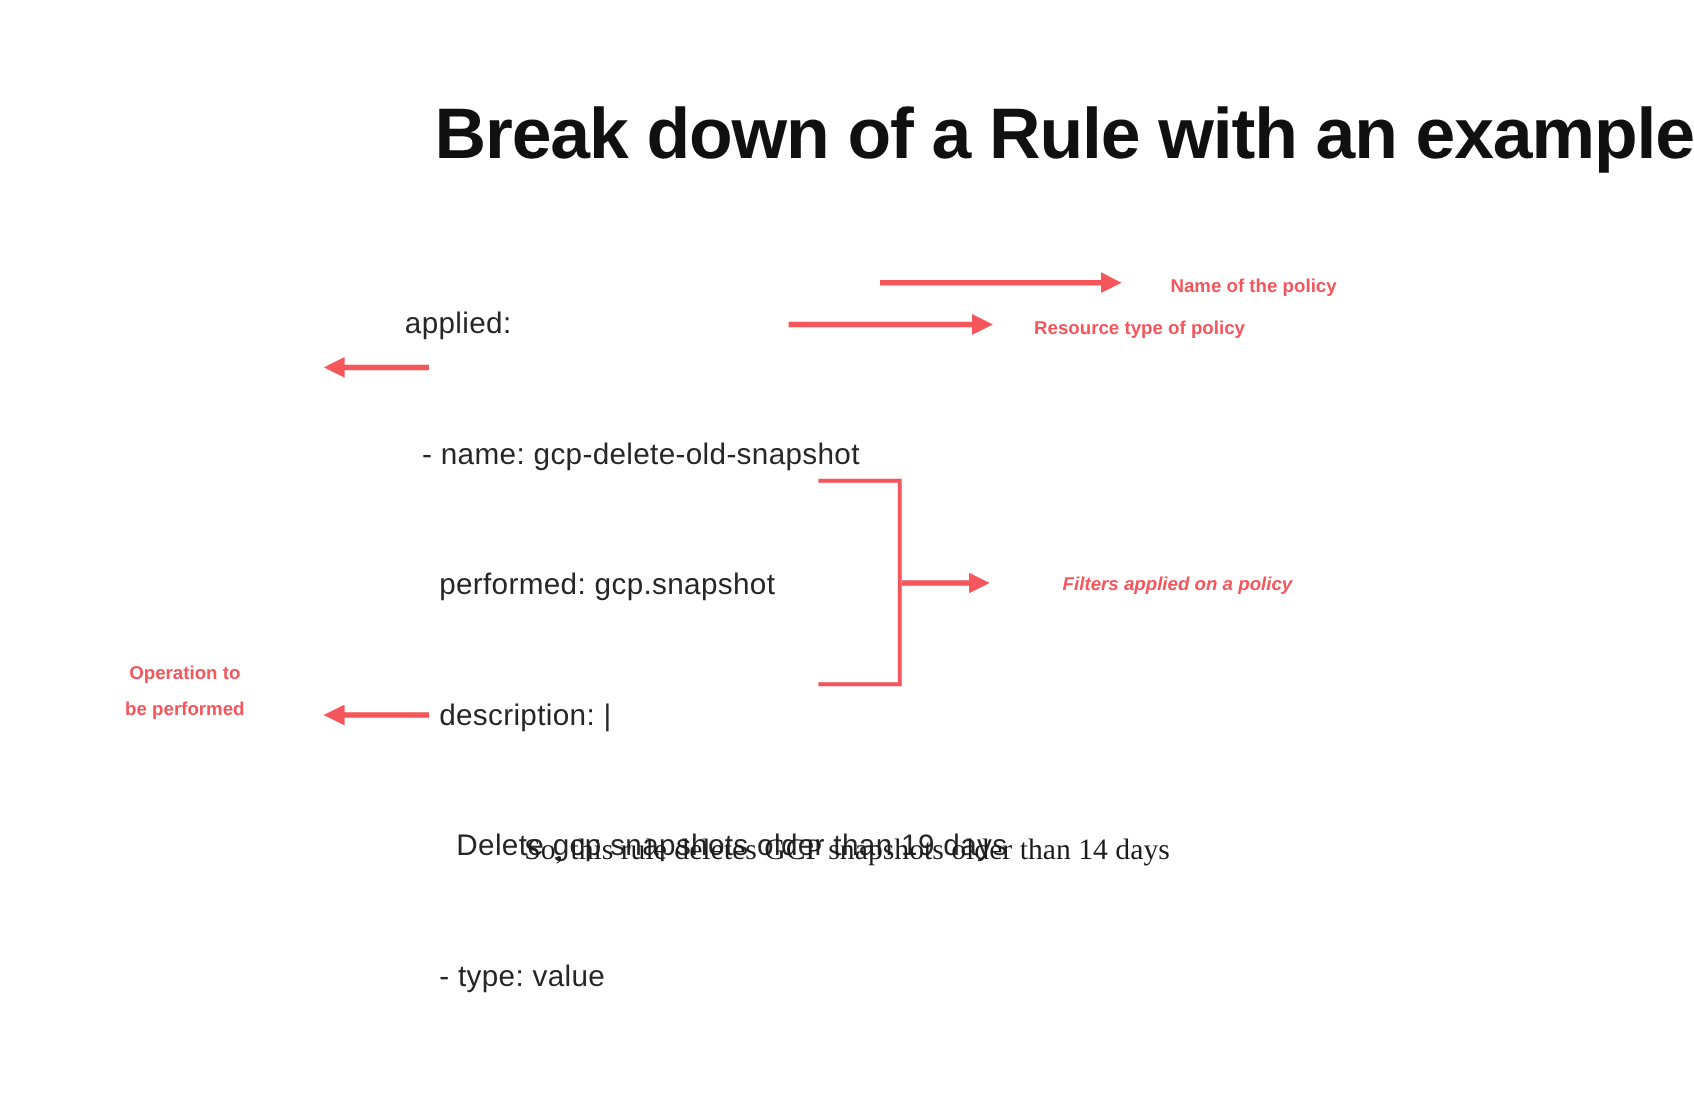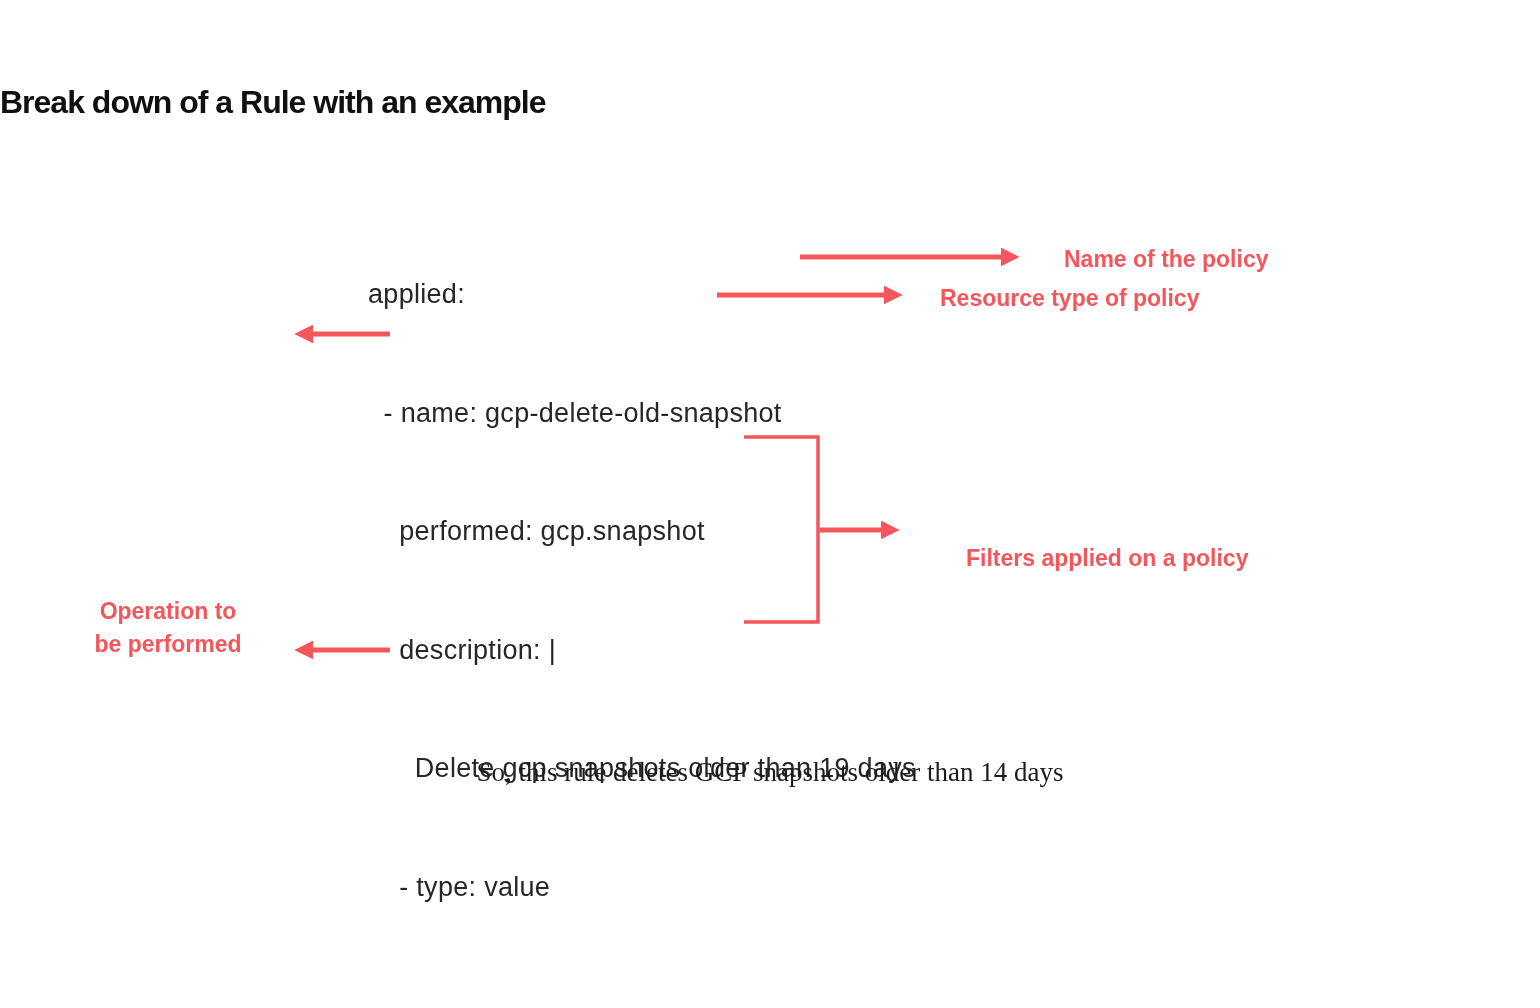--- a/index.html
+++ b/index.html
@@ -15,42 +15,42 @@
     position: relative;
     width: 1540px;
     height: 1008px;
     background: #ffffff;
   }
   .title {
     position: absolute;
     left: 0;
     right: 0;
     top: 84px;
-    text-align: left;
-    font-size: 32px;
+    text-align: right;
+    font-size: 65px;
     font-weight: 800;
     letter-spacing: -1px;
     color: #101010;
   }
   .code-block {
     position: absolute;
     left: 368px;
     top: 196px;
     font-size: 27px;
     line-height: 39.5px;
     color: #262626;
     letter-spacing: 0.3px;
     white-space: pre;
   }
   .code-line { white-space: pre; }
   .annotation {
     position: absolute;
     color: #f4565c;
     font-weight: 700;
-    font-size: 23px;
+    font-size: 17px;
     line-height: 33px;
     white-space: pre-line;
   }
   .annotation.centered { text-align: center; }
   .arrow-layer {
     position: absolute;
     left: 0;
     top: 0;
     width: 1540px;
     height: 1008px;
@@ -119,20 +119,20 @@
     <g>
       <path d="M390 650 H300" stroke="#f4565c" stroke-width="5" fill="none" marker-end="url(#arrowhead)"></path>
     </g>
   </svg>
 
   <div class="annotation" style="left:1064px; top:243px;">Name of the policy</div>
 
   <div class="annotation" style="left:940px; top:282px;">Resource type of policy</div>
 
 
-  <div class="annotation" style="left:966px; top:542px;">Filters applied on a policy</div>
+  <div class="annotation" style="left:966px; top:514px;font-style:italic;">Filters applied on a policy</div>
 
   <div class="annotation centered" style="left:58px; top:595px; width:220px;">Operation to
 be performed</div>
 
   <div class="caption">So, this rule deletes GCP snapshots older than 14 days</div>
 
 </div>
 
 </body></html>

